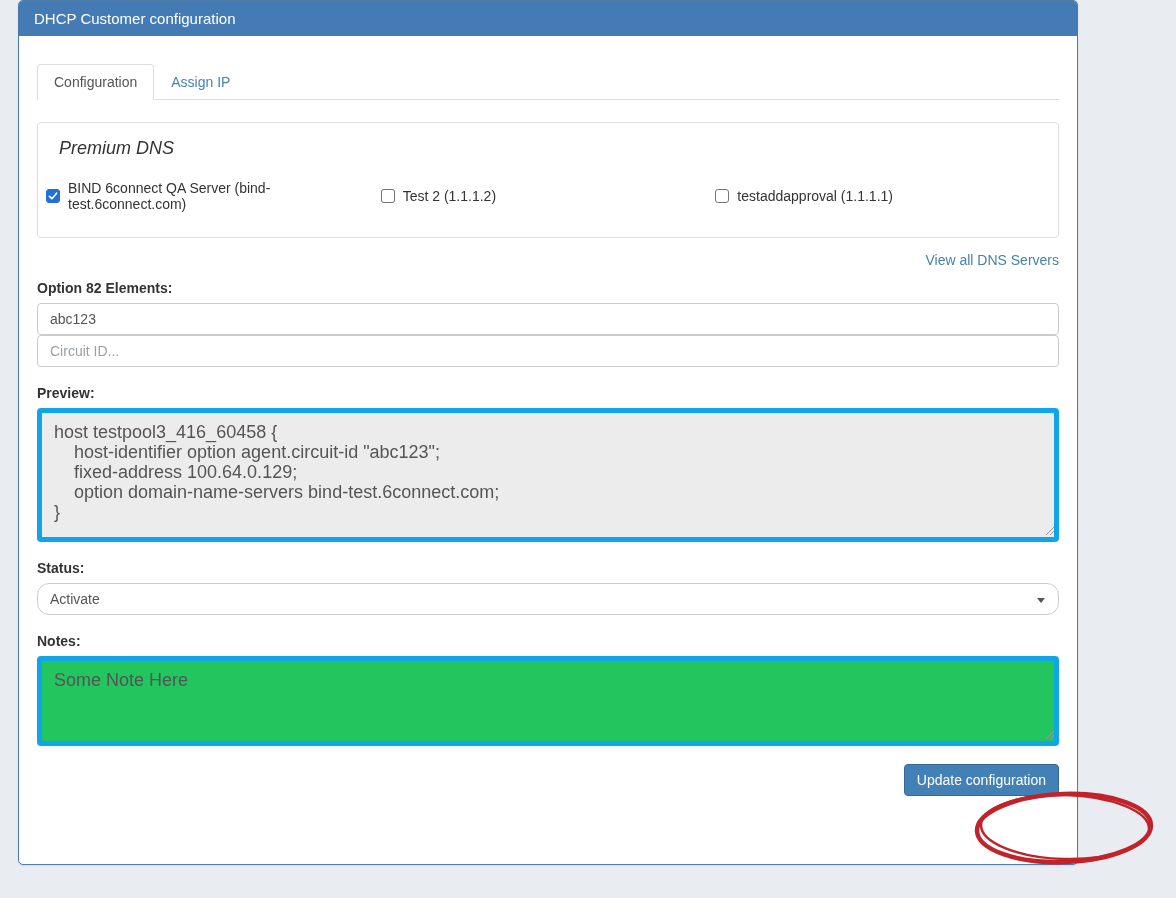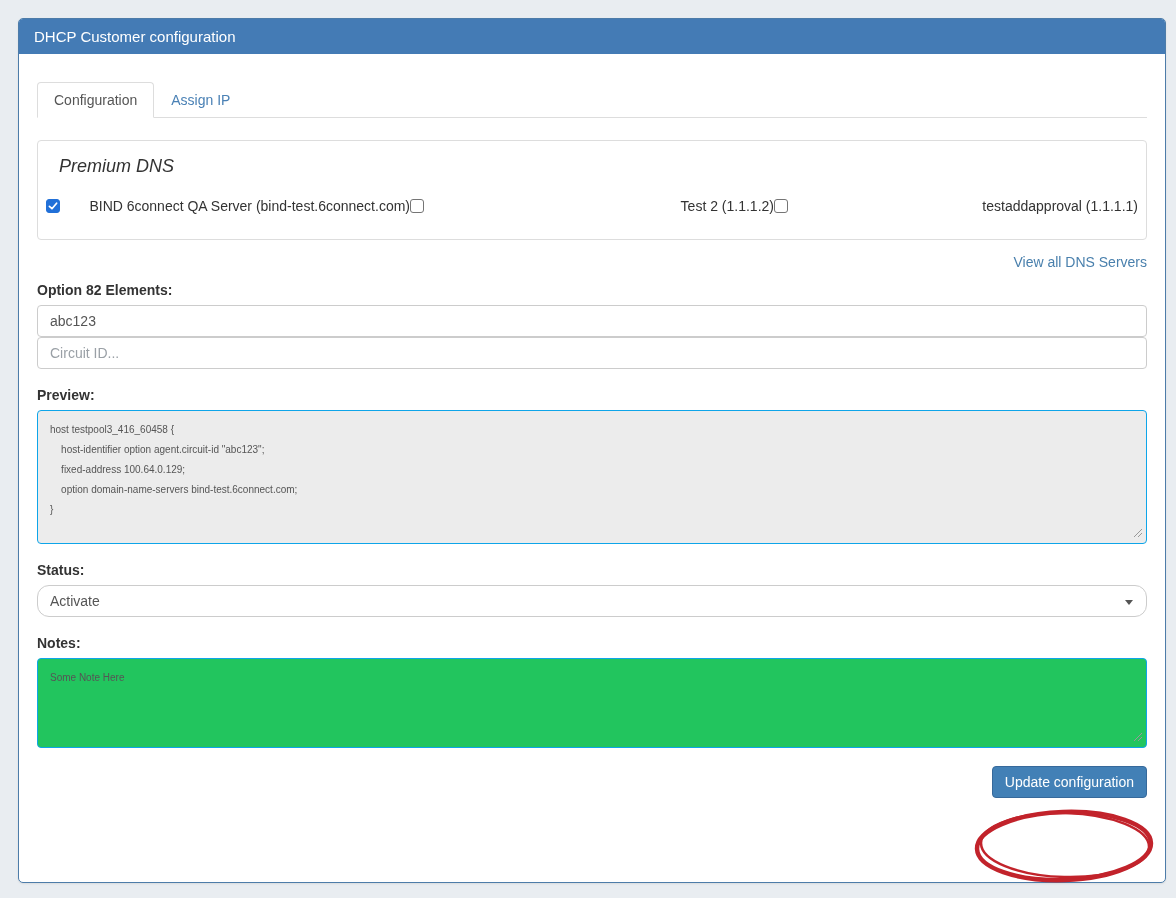--- a/index.html
+++ b/index.html
@@ -4,22 +4,22 @@
 <style>
   * { margin:0; padding:0; box-sizing:border-box; }
   html,body { width:1176px; height:898px; }
   body {
     background:#e9edf1;
     font-family:"Liberation Sans","DejaVu Sans",sans-serif;
     font-size:14px; color:#333;
     position:relative; overflow:hidden;
   }
   .panel {
-    position:absolute; left:18px; top:18px;
-    width:1148px; height:865px;
+    position:absolute; left:18px; top:0;
+    width:1060px; height:865px;
     background:#fff;
     border:1px solid #4d7ca9;
     border-radius:5px;
     box-shadow:0 1px 2px rgba(0,0,0,.08);
   }
   .panel-header {
     height:35px; line-height:35px;
     background:#447bb5; color:#fff;
     font-size:15px; padding:0 15px;
     border-radius:4px 4px 0 0;
@@ -42,21 +42,21 @@
   
   .dns-box {
     margin-top:22px;
     border:1px solid #ddd; border-radius:4px;
     padding:15px 8px 25px 8px;
   }
   .dns-title { font-size:18px; font-weight:normal; color:#333; margin-left:13px;font-style:italic; }
   .dns-row { display:flex; margin-top:21px; }
   .dns-item {
     width:33.4%; display:flex; align-items:center;
-    font-size:14px; color:#333; cursor:pointer;justify-content:space-between;
+    font-size:14px; color:#333; cursor:pointer;
   }
   .cb {
     width:14px; height:14px; flex:0 0 14px;
     border:1px solid #757575; border-radius:3px;
     background:#fff; margin-right:8px;
     display:inline-flex; align-items:center; justify-content:center;
   }
   .cb svg { display:none; }
   .cb.checked { background:#2170d8; border-color:#2170d8; }
   .cb.checked svg { display:block; }
@@ -70,22 +70,22 @@
   .text-input {
     width:100%; height:32px;
     border:1px solid #ccc; border-radius:4px;
     padding:0 12px; font-size:14px; color:#555;
     font-family:inherit; outline:none; background:#fff;
   }
   .text-input::placeholder { color:#9aa0a6; }
   .ta-wrap { position:relative; }
   textarea.ta {
     width:100%; display:block;
-    border:1px solid #0ea5e9; border-radius:4px;
-    padding:9px 12px; font-size:10px; line-height:20px; color:#555;
+    border:5px solid #0ea5e9; border-radius:4px;
+    padding:9px 12px; font-size:18px; line-height:20px; color:#555;
     font-family:inherit; resize:none; outline:none; overflow:hidden;
   }
   textarea.preview { height:134px; background:#ececec; white-space:pre; }
   textarea.notes { height:90px; background:#22c55e; }
   .resize-handle { position:absolute; right:4px; bottom:6px; pointer-events:none; }
 
   .select-box {
     position:relative; width:100%; height:32px;
     border:1px solid #ccc; border-radius:12px;
     line-height:30px; padding:0 28px 0 12px;

